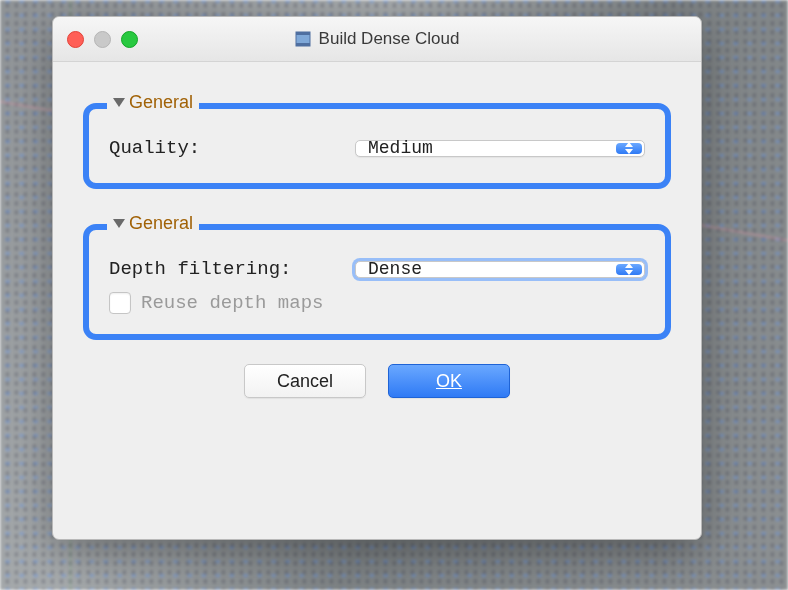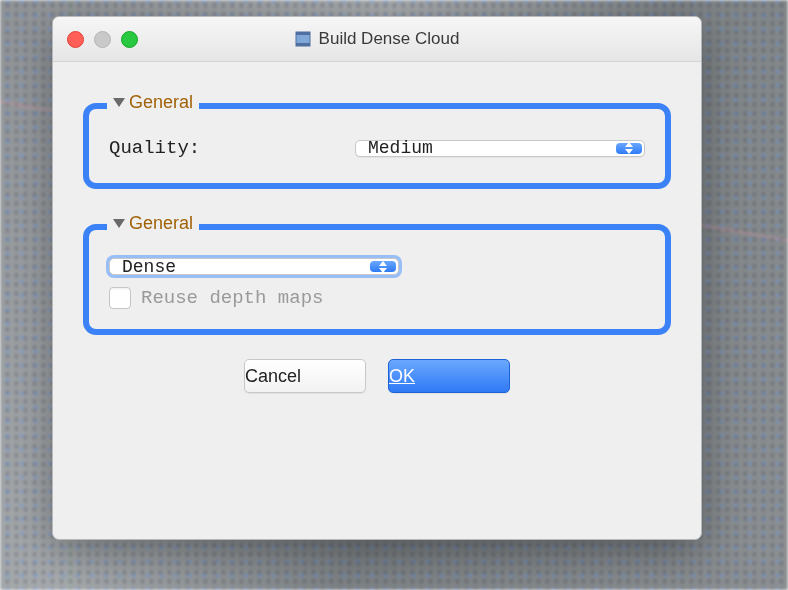--- a/index.html
+++ b/index.html
@@ -66,21 +66,21 @@
   }
   .select .arrows::before{border-bottom:5px solid #fff;}
   .select .arrows::after{border-top:5px solid #fff;}
   .checkbox{
     width:20px;height:20px;border:1px solid #c5c5c5;border-radius:4px;background:#fff;display:inline-block;
     box-shadow:inset 0 1px 2px rgba(0,0,0,0.07);margin-right:10px;flex-shrink:0;
   }
   .check-row{display:flex;align-items:center;margin-top:12px;}
   .buttons{display:flex;justify-content:center;gap:22px;margin-top:6px;}
   .btn{
-    min-width:120px;height:32px;border-radius:5px;font-size:18px;display:flex;align-items:center;justify-content:flex-start;
+    min-width:120px;height:32px;border-radius:5px;font-size:18px;display:flex;align-items:center;justify-content:center;
     border:1px solid #c8c8c8;background:linear-gradient(#ffffff,#f2f2f2);color:#222;cursor:default;
     box-shadow:0 1px 1px rgba(0,0,0,0.06);
   }
   .btn.primary{
     border:1px solid #1e63d6;background:linear-gradient(#6aa8ff,#2f7af5);color:#fff;text-decoration:underline;
   }
 </style>
 </head>
 <body>
 
@@ -121,20 +121,21 @@
         </div>
       </div>
     </div>
 
     <div class="group-label">
       <span class="disclosure"></span>
       <span>General</span>
     </div>
     <div class="group-box">
       <div class="row">
+        <span class="label">Depth filtering:</span>
         <div class="select focused">
           <span>Dense</span>
           <span class="arrows"></span>
         </div>
       </div>
       <div class="check-row">
         <span class="checkbox"></span>
         <span class="label disabled">Reuse depth maps</span>
       </div>
     </div>

